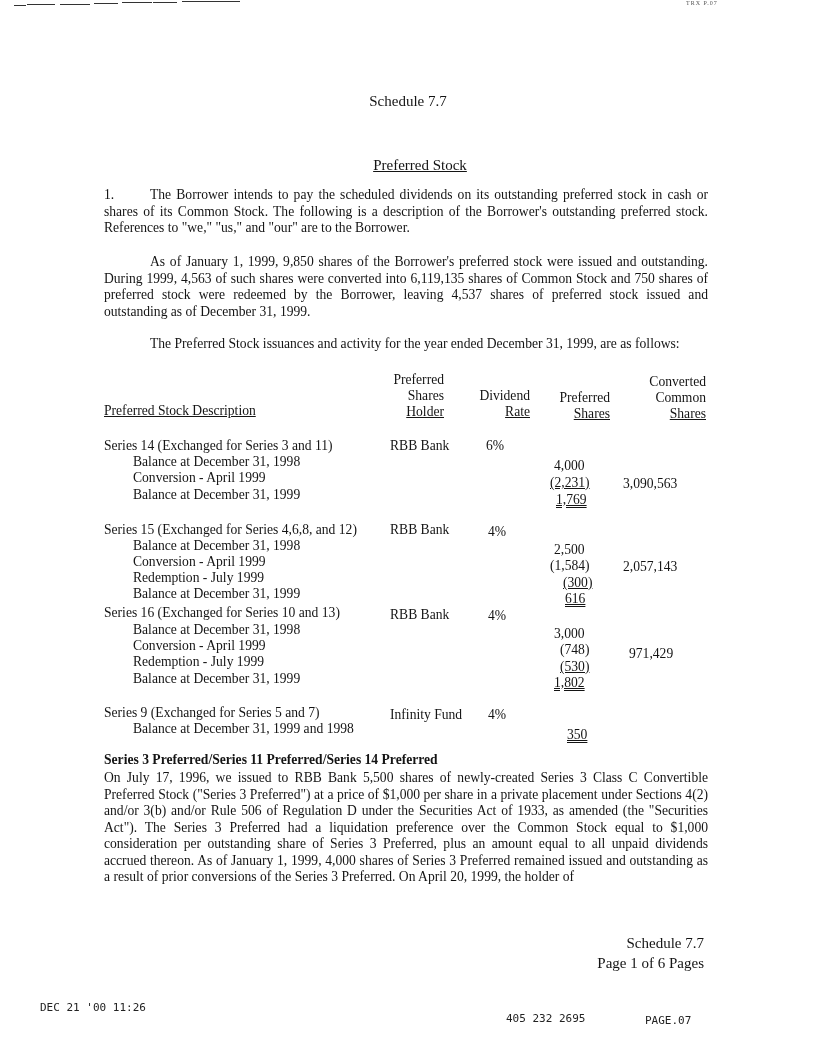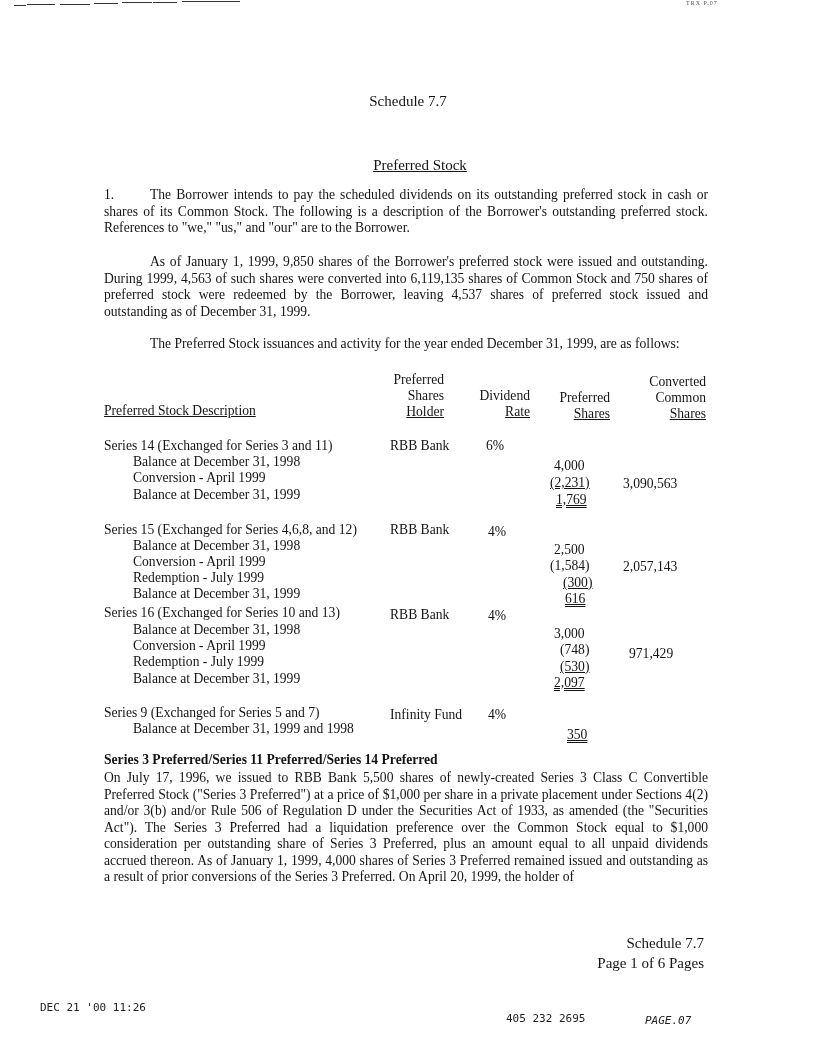--- a/index.html
+++ b/index.html
@@ -28,21 +28,21 @@
   .uu { text-decoration: underline; text-decoration-style: double; }
   .sub { padding-left: 29px; }
 
   .bold-head { left: 104px; top: 752px; font-size: 13.6px; font-weight: bold; }
   .p4 { top: 770px; }
 
   .footer-sched { right: 112px; top: 933px; text-align: right; font-size: 15px; line-height: 20px; }
   .fax-footer { font-family: "DejaVu Sans Mono", "Liberation Mono", monospace; font-size: 11px; color: #222; }
   .fax-date { left: 40px; top: 1001px; }
   .fax-phone { left: 506px; top: 1012px; }
-  .fax-page { left: 645px; top: 1014px; font-style: italic; }
+  .fax-page { left: 645px; top: 1014px; }
 </style>
 </head>
 <body>
 
 <div class="abs scan-lines">
   <div class="scan-seg" style="left:14px;width:12px;top:5px;"></div>
   <div class="scan-seg" style="left:27px;width:28px;top:4px;"></div>
   <div class="scan-seg" style="left:60px;width:30px;top:4px;"></div>
   <div class="scan-seg" style="left:94px;width:24px;top:3px;"></div>
   <div class="scan-seg" style="left:122px;width:30px;top:2px;"></div>
@@ -116,21 +116,21 @@
   <div class="cell" style="left:286px;top:235px;">RBB Bank</div>
   <div class="cell" style="left:384px;top:236px;">4%</div>
   <div class="cell sub" style="left:0;top:250px;">Balance at December 31, 1998</div>
   <div class="cell" style="left:450px;top:254px;">3,000</div>
   <div class="cell sub" style="left:0;top:266px;">Conversion - April 1999</div>
   <div class="cell" style="left:456px;top:270px;">(748)</div>
   <div class="cell" style="left:525px;top:274px;">971,429</div>
   <div class="cell sub" style="left:0;top:282px;">Redemption - July 1999</div>
   <div class="cell u" style="left:456px;top:287px;">(530)</div>
   <div class="cell sub" style="left:0;top:299px;">Balance at December 31, 1999</div>
-  <div class="cell uu" style="left:450px;top:303px;">2,097</div>
+  <div class="cell uu" style="left:450px;top:303px;">1,802</div>
 
   <div class="cell" style="left:0;top:333px;">Series 9 (Exchanged for Series 5 and 7)</div>
   <div class="cell" style="left:286px;top:335px;">Infinity Fund</div>
   <div class="cell" style="left:384px;top:335px;">4%</div>
   <div class="cell sub" style="left:0;top:349px;">Balance at December 31, 1999 and 1998</div>
   <div class="cell uu" style="left:463px;top:355px;">350</div>
 </div>
 
 <div class="abs bold-head">Series 3 Preferred/Series 11 Preferred/Series 14 Preferred</div>
 <div class="abs para p4">On July 17, 1996, we issued to RBB Bank 5,500 shares of newly-created Series 3 Class C Convertible Preferred Stock ("Series 3 Preferred") at a price of $1,000 per share in a private placement under Sections 4(2) and/or 3(b) and/or Rule 506 of Regulation D under the Securities Act of 1933, as amended (the "Securities Act"). The Series 3 Preferred had a liquidation preference over the Common Stock equal to $1,000 consideration per outstanding share of Series 3 Preferred, plus an amount equal to all unpaid dividends accrued thereon. As of January 1, 1999, 4,000 shares of Series 3 Preferred remained issued and outstanding as a result of prior conversions of the Series 3 Preferred. On April 20, 1999, the holder of</div>

